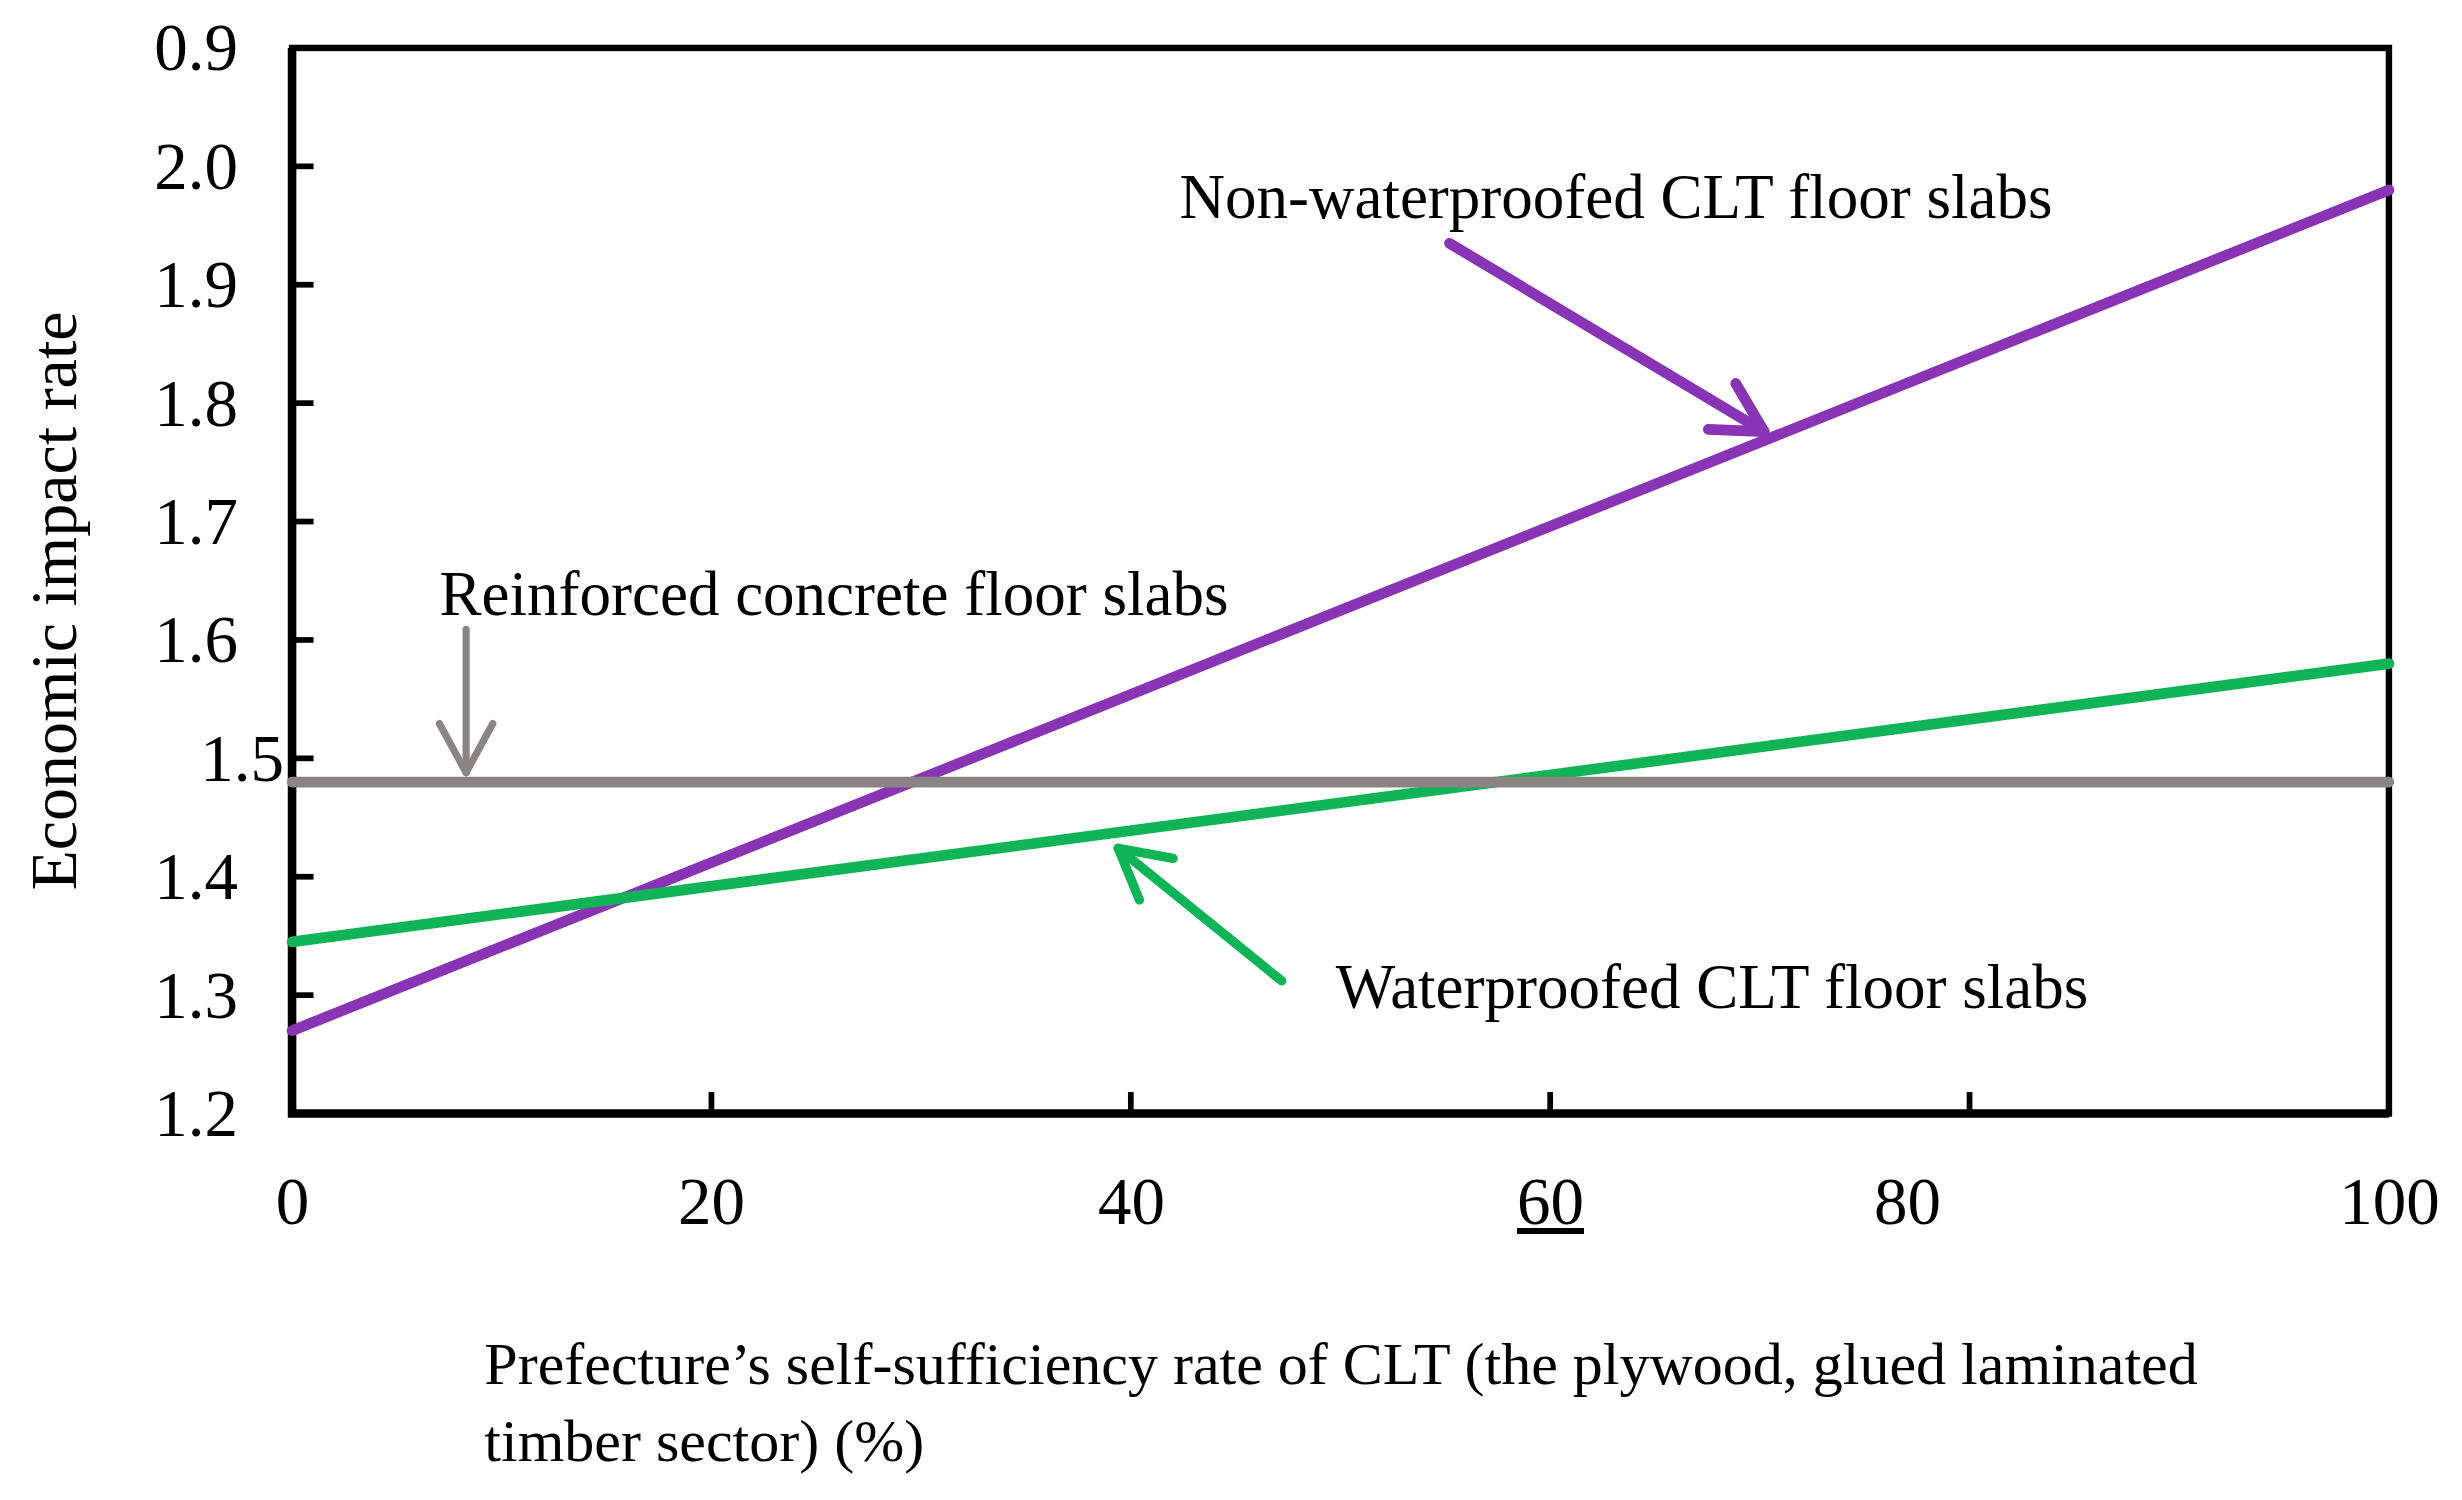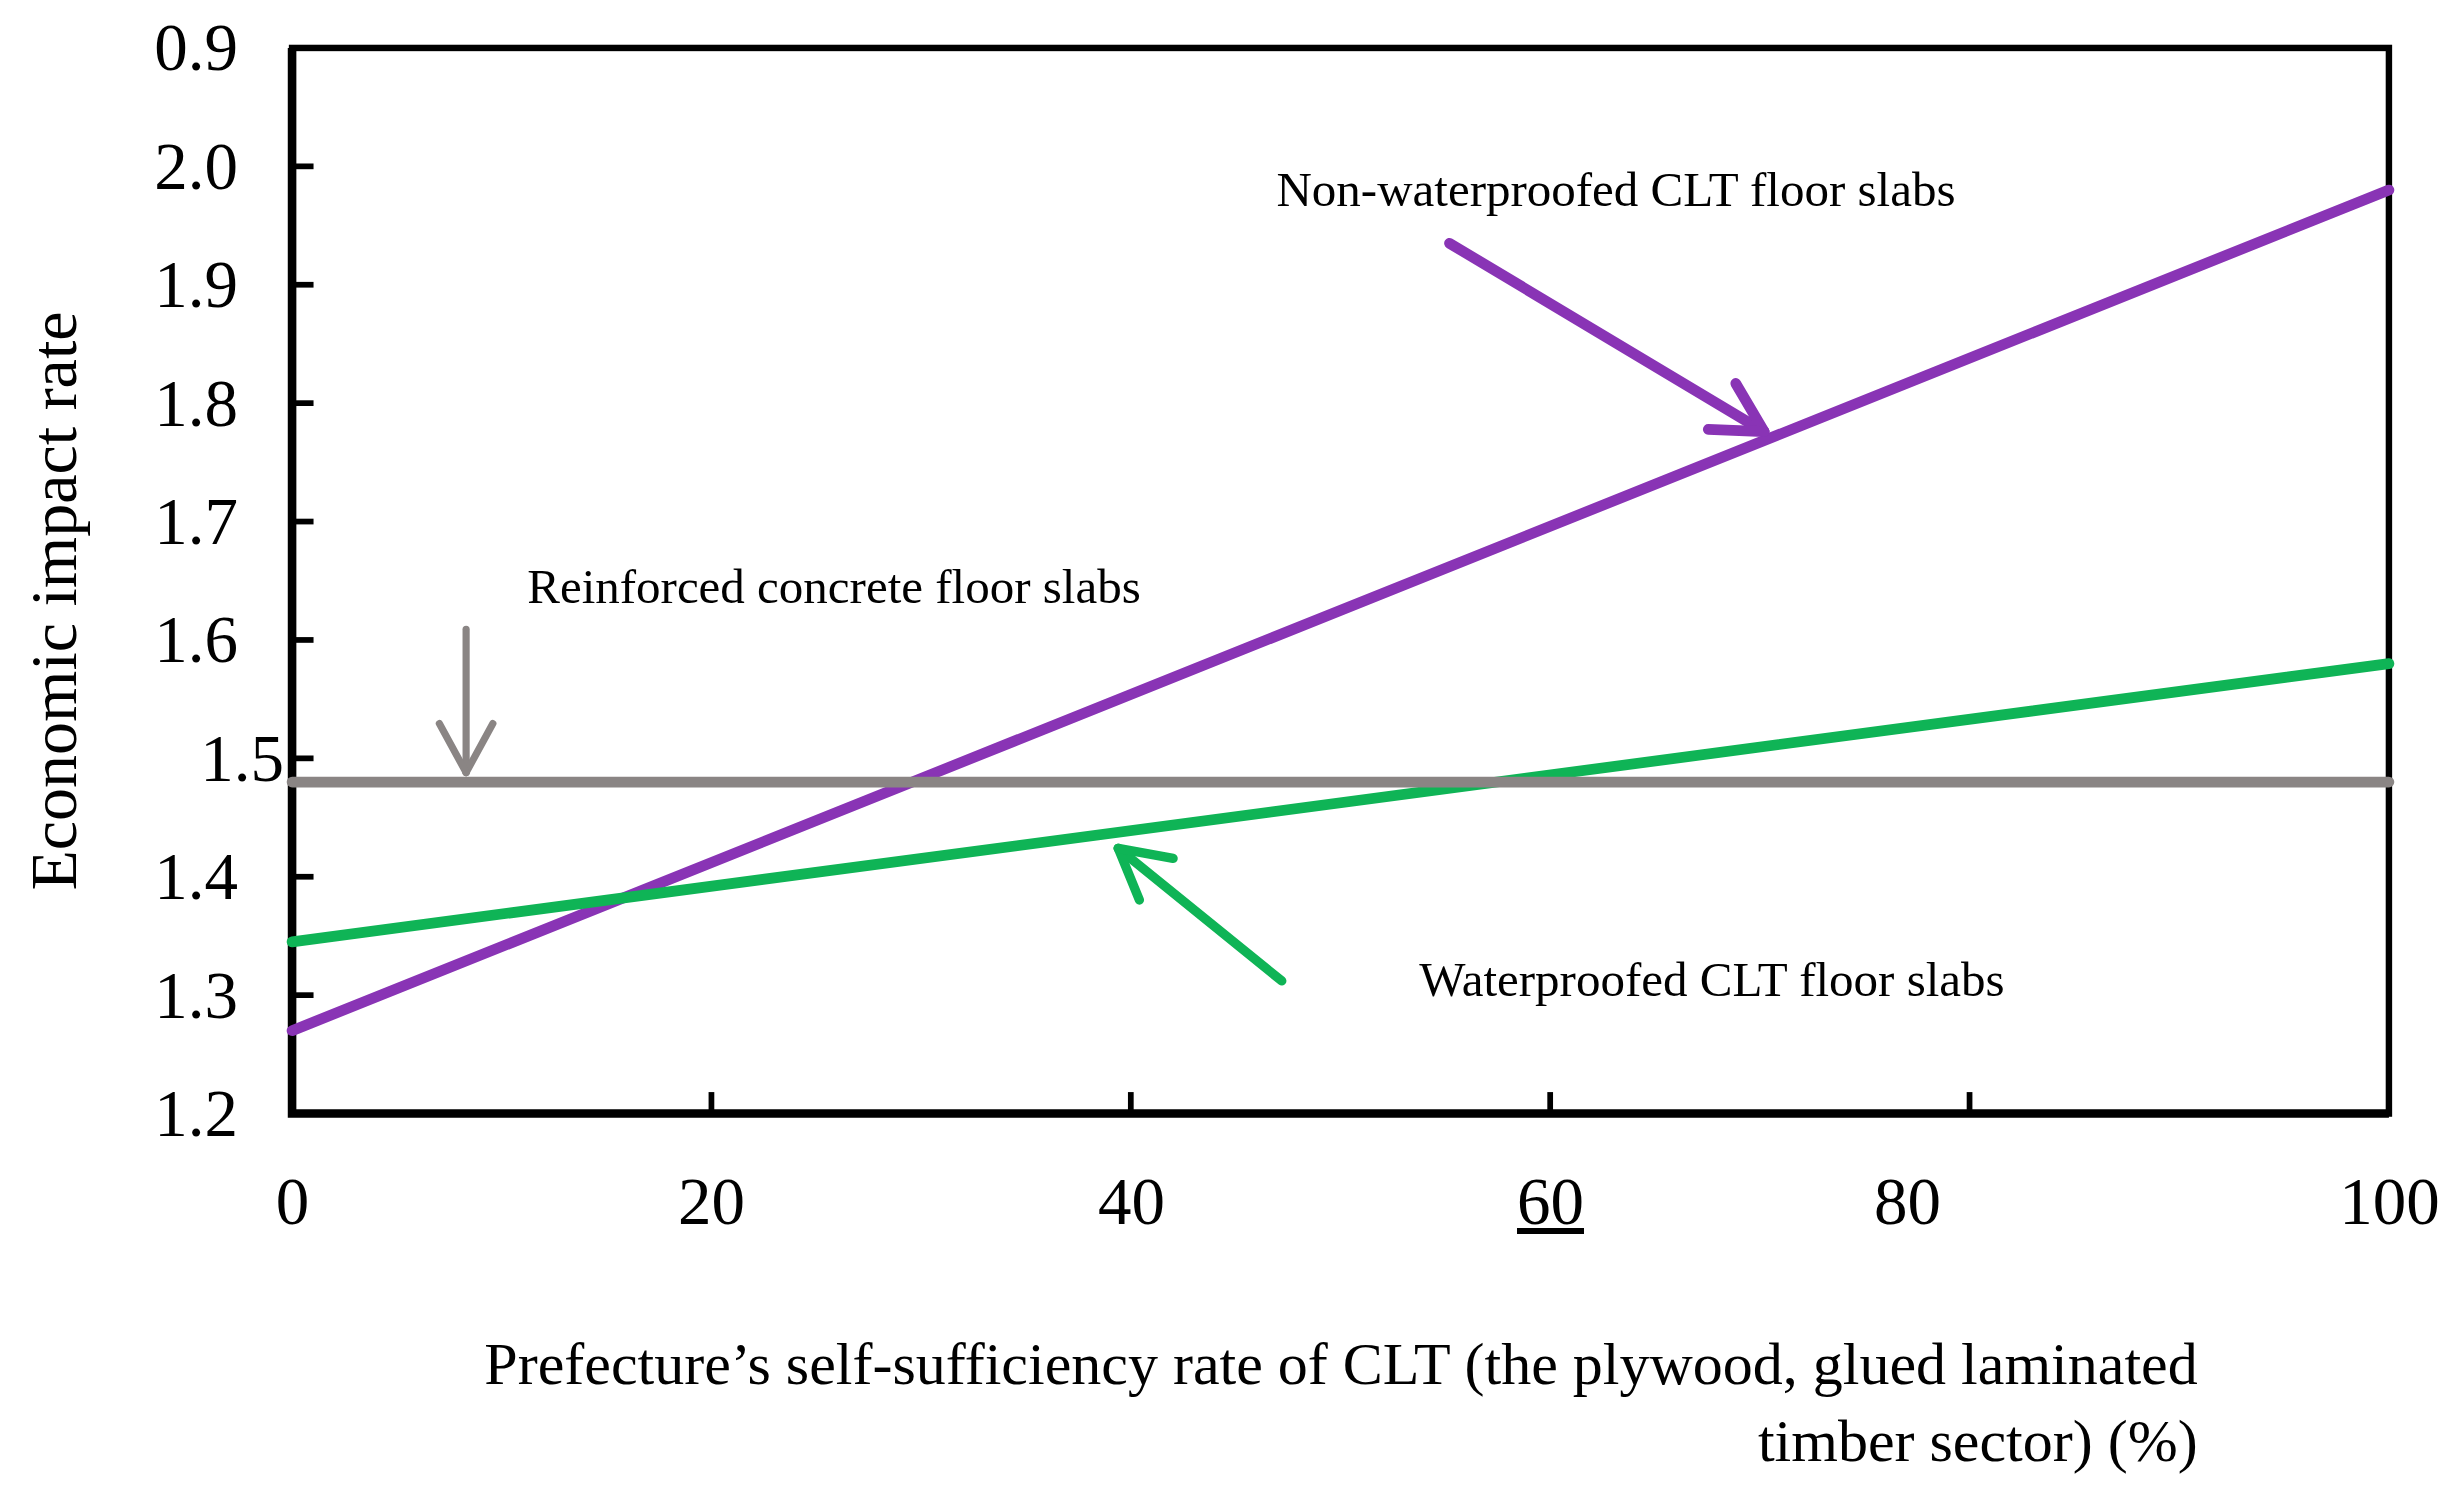--- a/index.html
+++ b/index.html
@@ -38,34 +38,34 @@
     text-align: right;
   }
   .x-tick-label {
     width: 215px;
     text-align: center;
     top: 1168px;
   }
   .annotation {
     position: absolute;
     transform: translateX(-50%);
-    font-size: 49px;
+    font-size: 63px;
     line-height: 1.1;
     white-space: nowrap;
     color: #000;
   }
   .ann-non-waterproofed { left: 1616px; top: 163px; }
   .ann-reinforced      { left: 834px; top: 560px; }
   .ann-waterproofed    { left: 1712px; top: 953px; }
   .x-axis-title {
     position: absolute;
     left: 1341px;
     top: 1326px;
     transform: translateX(-50%);
-    text-align: right;
+    text-align: left;
     font-size: 60px;
     line-height: 1.28;
     white-space: nowrap;
     color: #000;
   }
   .y-axis-title {
     position: absolute;
     left: 54px;
     top: 601px;
     transform: translate(-50%, -50%) rotate(-90deg);

